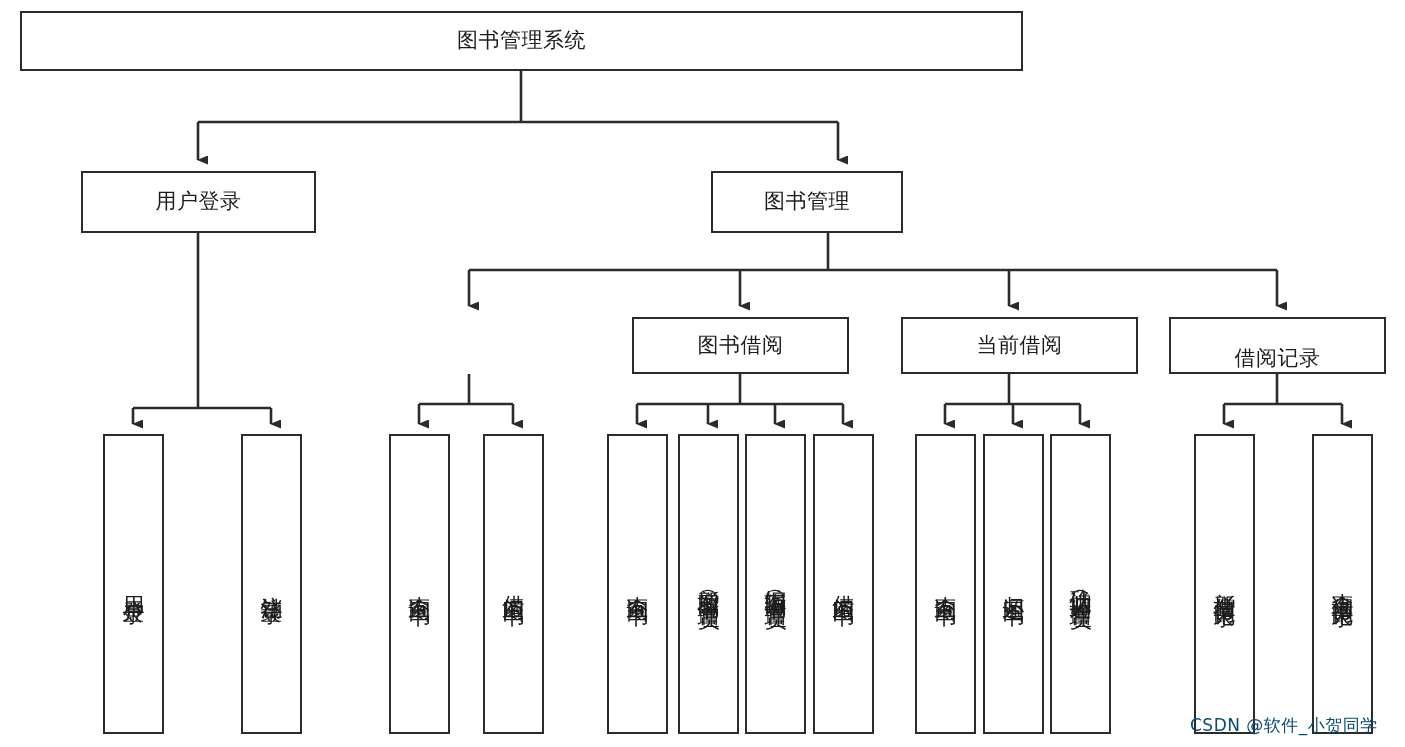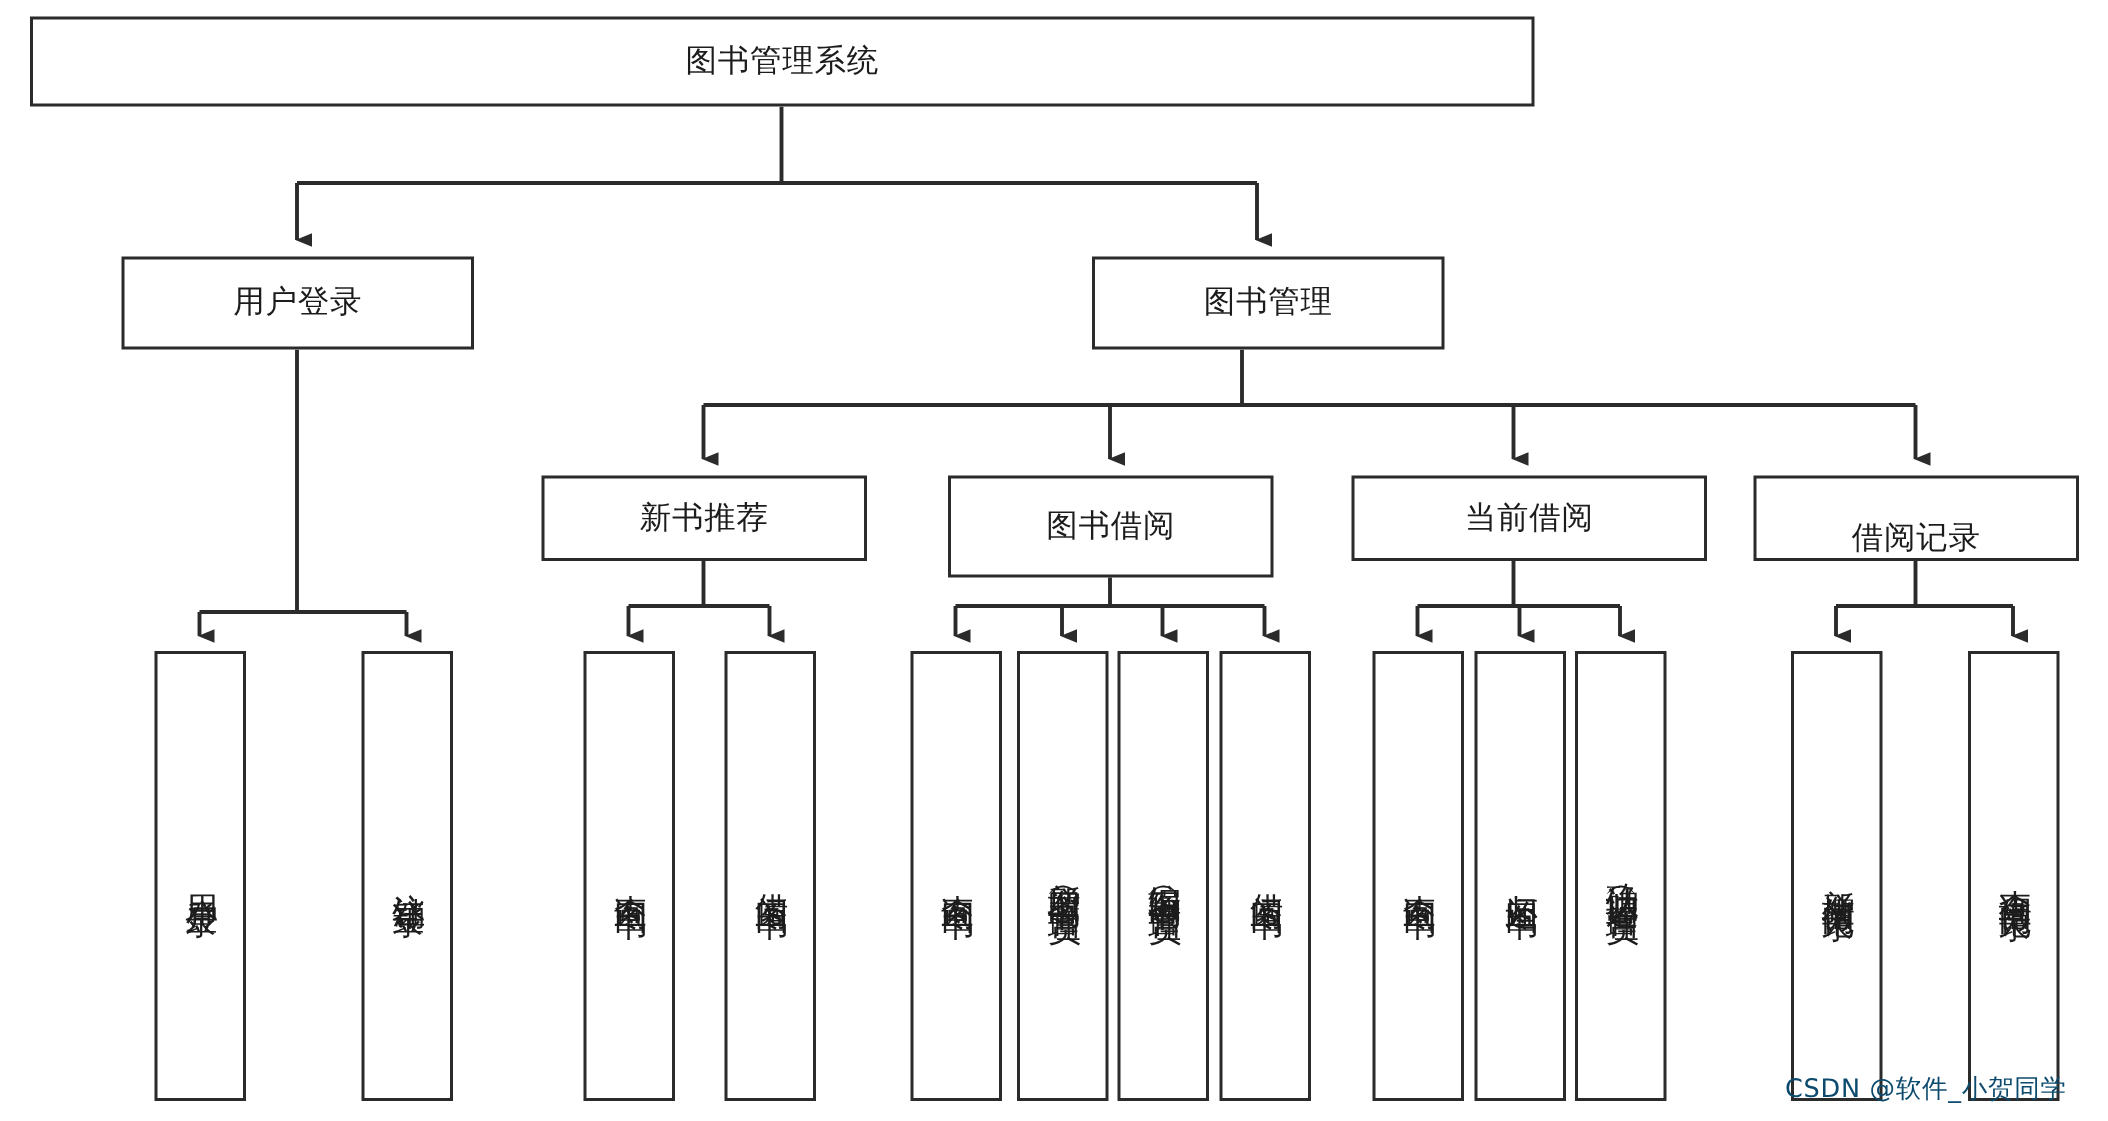--- a/index.html
+++ b/index.html
@@ -123,28 +123,25 @@
     </g>
   </svg>
 
   <div class="node-box horizontal" style="left:20px; top:11px; width:1003px; height:60px;">
     <span class="node-label">图书管理系统</span>
   </div>
 
   <div class="node-box horizontal" style="left:81px; top:171px; width:235px; height:62px;">
     <span class="node-label">用户登录</span>
   </div>
-  <div class="node-box horizontal" style="left:728px; top:171px; width:235px; height:62px;">
+  <div class="node-box horizontal" style="left:711px; top:171px; width:192px; height:62px;">
     <span class="node-label">图书管理</span>
   </div>
 
-  <div class="node-box horizontal" style="left:361px; top:317px; width:217px; height:57px;">
-    <span class="node-label">新书推荐</span>
-  </div>
-  <div class="node-box horizontal" style="left:632px; top:317px; width:217px; height:68px;">
+  <div class="node-box horizontal" style="left:632px; top:317px; width:217px; height:57px;">
     <span class="node-label">图书借阅</span>
   </div>
   <div class="node-box horizontal" style="left:901px; top:317px; width:237px; height:57px;">
     <span class="node-label">当前借阅</span>
   </div>
   <div class="node-box horizontal" style="left:1169px; top:317px; width:217px; height:57px;align-items:flex-end;">
     <span class="node-label">借阅记录</span>
   </div>
 
   <div class="node-box vertical" style="left:103px; top:434px; width:61px; height:300px;">

